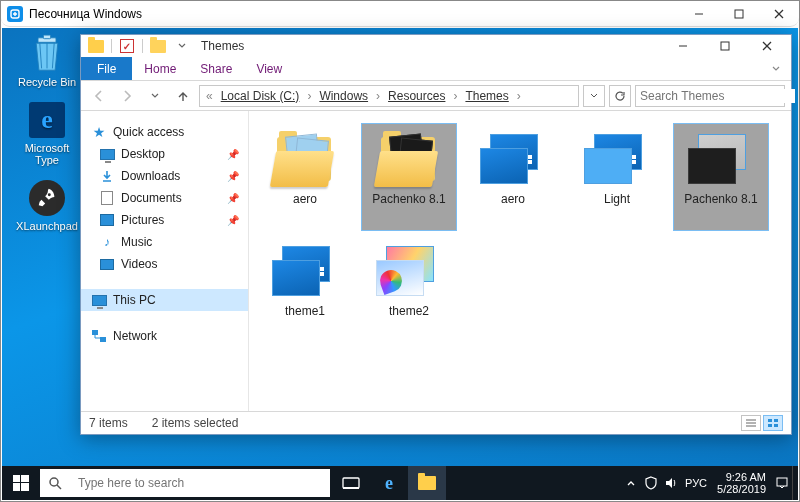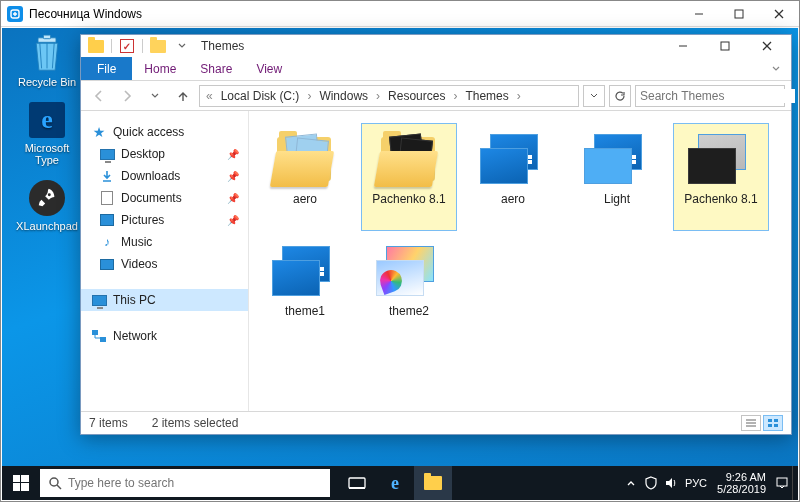--- a/index.html
+++ b/index.html
@@ -1,40 +1,40 @@
 <!DOCTYPE html>
 <html><head>
 <meta charset="utf-8">
 <style>
   * { box-sizing: border-box; margin: 0; padding: 0; font-family: "Segoe UI", Tahoma, sans-serif; }
   body { width: 800px; height: 502px; overflow: hidden; background: #0b5fa2; position: relative; font-size: 12px; }
 
   
   .sandbox-window { position: absolute; left: 0; top: 0; width: 800px; height: 502px; background: #fff; border: 1px solid #888; }
-  .sandbox-titlebar { height: 26px; background: #fff; display: flex; align-items: center; border-bottom: 1px solid #ddd; }
+  .sandbox-titlebar { height: 26px; background: #fff; display: flex; align-items: center; border-bottom: 1px solid #ddd; border-radius: 9px; }
   .sandbox-icon { width: 16px; height: 16px; margin: 0 6px; background: #0e8ee9; border-radius: 3px; display: flex; align-items: center; justify-content: center; }
   .sandbox-icon svg { width: 10px; height: 10px; fill: #fff; }
   .sandbox-title { flex: 1; font-size: 12px; color: #000; }
   .win-btn { width: 40px; height: 26px; display: flex; align-items: center; justify-content: center; color: #333; }
 
   
   .desktop { position: absolute; left: 1px; top: 27px; right: 1px; bottom: 1px; background: linear-gradient(160deg,#0a73bf 0%,#0b96e8 40%,#0a73bf 100%); }
   .desk-icons { position: absolute; left: 6px; top: 6px; display: flex; flex-direction: column; gap: 12px; }
   .desk-icon { width: 64px; display: flex; flex-direction: column; align-items: center; text-align: center; color: #fff; font-size: 11px; text-shadow: 0 1px 2px rgba(0,0,0,.6); gap: 2px; cursor: default; margin-left: 7px; }
   .desk-icon .glyph { width: 40px; height: 40px; display: flex; align-items: center; justify-content: center; }
 
   .recycle-bin svg { width: 36px; height: 40px; }
   .edge-badge { width: 36px; height: 36px; background: #003a73; border-radius: 3px; display: flex; align-items: center; justify-content: center; color: #29a3ff; font-weight: bold; font-size: 26px; font-family: Georgia,serif; }
   .rocket-badge { width: 36px; height: 36px; background: #2b2b2b; border-radius: 18px; display: flex; align-items: center; justify-content: center; }
 
   
   .taskbar { position: absolute; left: 0; right: 0; bottom: 0; height: 34px; background: #101820; display: flex; align-items: center; color: #fff; font-size: 11px; }
   .tb-btn { width: 38px; height: 34px; display: flex; align-items: center; justify-content: center; }
   .tb-btn.active { background: #2a3848; }
-  .tb-search { flex: 0 0 290px; height: 28px; background: #fff; display: flex; align-items: center; gap: 6px; padding: 0 8px; color: #777; margin-right: 8px; }
+  .tb-search { flex: 0 0 290px; height: 28px; background: #fff; display: flex; align-items: center; gap: 16px; padding: 0 8px; color: #777; margin-right: 2px; }
   .tb-search input { border: none; outline: none; flex: 1; font-size: 12px; color: #333; background: transparent; }
   .tb-spacer { flex: 1; }
   .tb-time { text-align: right; line-height: 1.1; padding: 0 6px; }
   .tray-icon { width: 20px; height: 22px; display:flex; align-items:center; justify-content:center; }
 
   
   .explorer { position: absolute; left: 78px; top: 6px; width: 712px; height: 401px; background: #fff; border: 1px solid #7a9ac0; box-shadow: 0 4px 20px rgba(0,0,0,.35); display:flex; flex-direction:column; }
   .qat { height: 22px; display: flex; align-items: center; padding: 0 4px; gap: 2px; }
   .qat-btn { width: 22px; height: 20px; display: flex; align-items: center; justify-content: center; }
   .qat-folder { width:16px; height:13px; background:#ffcf4b; border-radius:1px; position:relative; }
@@ -46,21 +46,21 @@
   .exp-winbtn { width: 40px; height: 22px; display:flex; align-items:center; justify-content:center; color:#333; }
 
   .ribbon-tabs { height: 24px; display: flex; align-items: stretch; border-bottom: 1px solid #d8d8d8; font-size: 12px; }
   .rtab { padding: 0 12px; display:flex; align-items:center; color:#701a75; }
   .rtab.file { background:#1979ca; color:#fff; padding: 0 16px; }
 
   .navbar { height: 30px; display:flex; align-items:center; gap:4px; padding: 2px 6px; border-bottom:1px solid #d8d8d8; }
   .nav-btn { width:24px; height:24px; display:flex; align-items:center; justify-content:center; color:#666; border-radius:2px;}
   .nav-btn.disabled { color:#bbb; }
   .breadcrumb { flex:1; height:22px; border:1px solid #c8c8c8; display:flex; align-items:center; padding: 0 4px; gap:2px; overflow:hidden; font-size:12px; color:#333; }
-  .crumb { padding:0 4px; white-space:nowrap; }
+  .crumb { padding:0 4px; white-space:nowrap;text-decoration:underline; }
   .crumb-sep { color:#888; padding:0 2px;}
   .addr-btn { width:22px; height:22px; border:1px solid #c8c8c8; display:flex; align-items:center; justify-content:center; color:#555; }
   .searchbox { width:150px; height:22px; border:1px solid #c8c8c8; display:flex; align-items:center; padding:0 4px; color:#888; gap:4px;}
   .searchbox input { border:none; outline:none; flex:1; font-size:12px; }
 
   .body { flex:1; display:flex; min-height:0; border-bottom:1px solid #d8d8d8; }
   .navpane { width:168px; border-right:1px solid #e6e6e6; padding: 10px 0; overflow:auto; }
   .nav-group { margin-bottom: 14px; }
   .nav-item { display:flex; align-items:center; gap:6px; padding: 3px 8px 3px 18px; color:#222; }
   .nav-item.head { padding-left:10px; font-weight:normal; }
@@ -72,21 +72,21 @@
   .mon::after{content:"";position:absolute;left:4px;top:11px;width:6px;height:2px;background:#888;}
   .dl-arrow{color:#2a90d9;}
   .doc-ico{width:12px;height:14px;background:#fff;border:1px solid #888;position:relative;}
   .pic-ico{width:14px;height:12px;background:#2a90d9;border:1px solid #1c6aa1;}
   .mus-ico{color:#2a90d9;}
   .vid-ico{width:14px;height:11px;background:#2a90d9;border:1px solid #1c6aa1;}
   .net-ico{color:#2a90d9;}
 
   .content { flex:1; padding: 12px 8px; display:flex; flex-wrap:wrap; align-content:flex-start; gap: 4px 8px; overflow:auto; }
   .tile { width: 96px; height: 108px; display:flex; flex-direction:column; align-items:center; justify-content:flex-start; padding-top:4px; border:1px solid transparent; }
-  .tile.selected { background:#fef9c3; border:1px solid #7abdf3; }
+  .tile.selected { background:#a3a3a3; border:1px solid #7abdf3; }
   .tile .thumb { width:74px; height:64px; display:flex; align-items:center; justify-content:center; position:relative; }
   .tile .label { font-size:12px; text-align:center; color:#222; }
 
   
   .folder-open { position:relative; width:64px; height:54px; }
   .folder-back { position:absolute; left:4px; top:4px; width:54px; height:44px; background:#f5d06a; border-radius:3px; }
   .folder-back::before{content:"";position:absolute;left:2px;top:-6px;width:18px;height:8px;background:#f5d06a;border-radius:2px 2px 0 0;}
   .paper { position:absolute; left:14px; top:2px; width:32px; height:40px; background:#fff; border:1px solid #8fb7d6; transform:rotate(-6deg);}
   .paper.scenic { background: linear-gradient(#9fd0ef,#9fd0ef 60%,#2a7f2a 60%); }
   .paper2 { left:22px; top:6px; transform:rotate(6deg); background:linear-gradient(#9fd0ef,#9fd0ef 55%,#2a7f2a 55%);}

